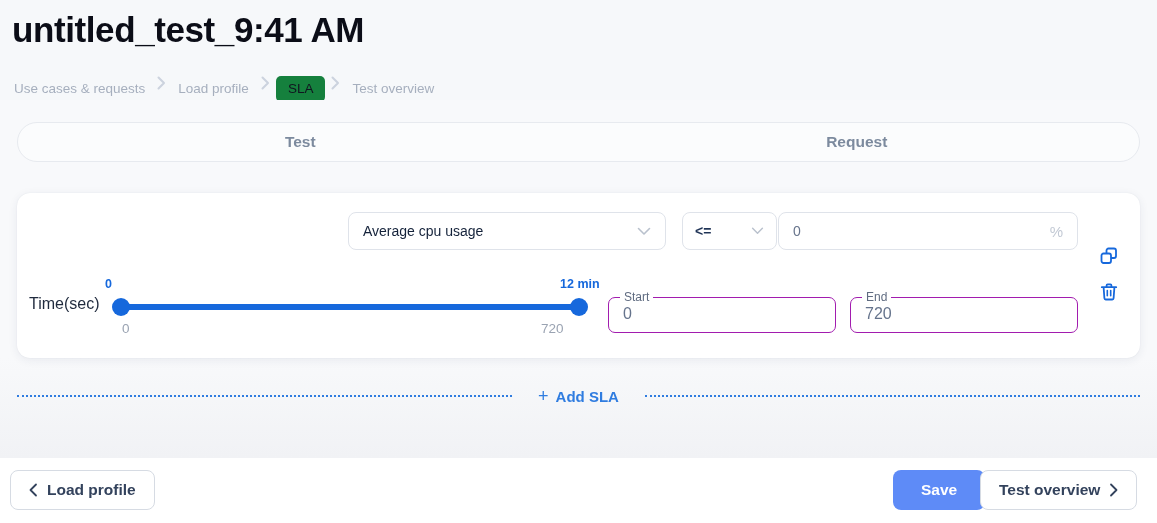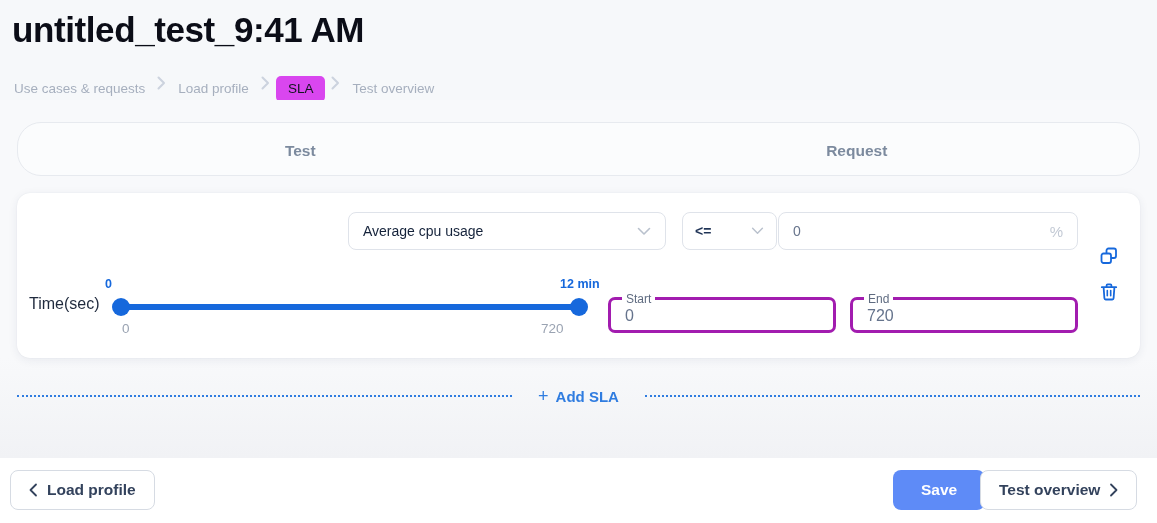--- a/index.html
+++ b/index.html
@@ -41,21 +41,21 @@
   }
   .crumb {
     font-size: 13.5px;
     color: #a6afbe;
     padding: 0 6px;
     white-space: nowrap;
     line-height: 26px;
   }
   .crumb.active {
     color: #11151f;
-    background: #d946ef;
+    background: #15803d;
     border-radius: 5px;
     padding: 0 12px;
     height: 26px;
   }
   .crumb-sep {
     color: #ccd3de;
     font-size: 14px;
     padding: 0 6px;
     display: inline-flex;
     align-items: center;
@@ -71,26 +71,26 @@
     height: 358px;
     background: linear-gradient(180deg,#f8f9fb 0%, #f8f9fb 72%, #f1f2f5 100%);
   }
 
   
   .tabbar {
     position: absolute;
     left: 17px;
     top: 22px;
     width: 1123px;
-    height: 54px;
+    height: 40px;
     border: 1px solid #e7eaef;
     border-radius: 24px;
     background: #fbfcfd;
     display: flex;
-    align-items: flex-end;
+    align-items: center;
     padding: 4px;
   }
   .tab {
     flex: 1 1 0;
     height: 40px;
     border-radius: 20px;
     display: flex;
     align-items: center;
     justify-content: center;
     font-size: 15.5px;
@@ -226,21 +226,21 @@
     color: #9aa3b2;
     white-space: nowrap;
   }
   #sl-bot-start { left: 105px; top: 128px; }
   #sl-bot-end   { left: 524px; top: 128px; }
 
   
   .mfield {
     position: absolute;
     height: 36px;
-    border: 3px solid #a21caf;
+    border: 1px solid #a21caf;
     border-radius: 7px;
     background: #fff;
   }
   .mfield .mlabel {
     position: absolute;
     top: -8px;
     left: 11px;
     background: #fff;
     padding: 0 4px;
     font-size: 12px;

